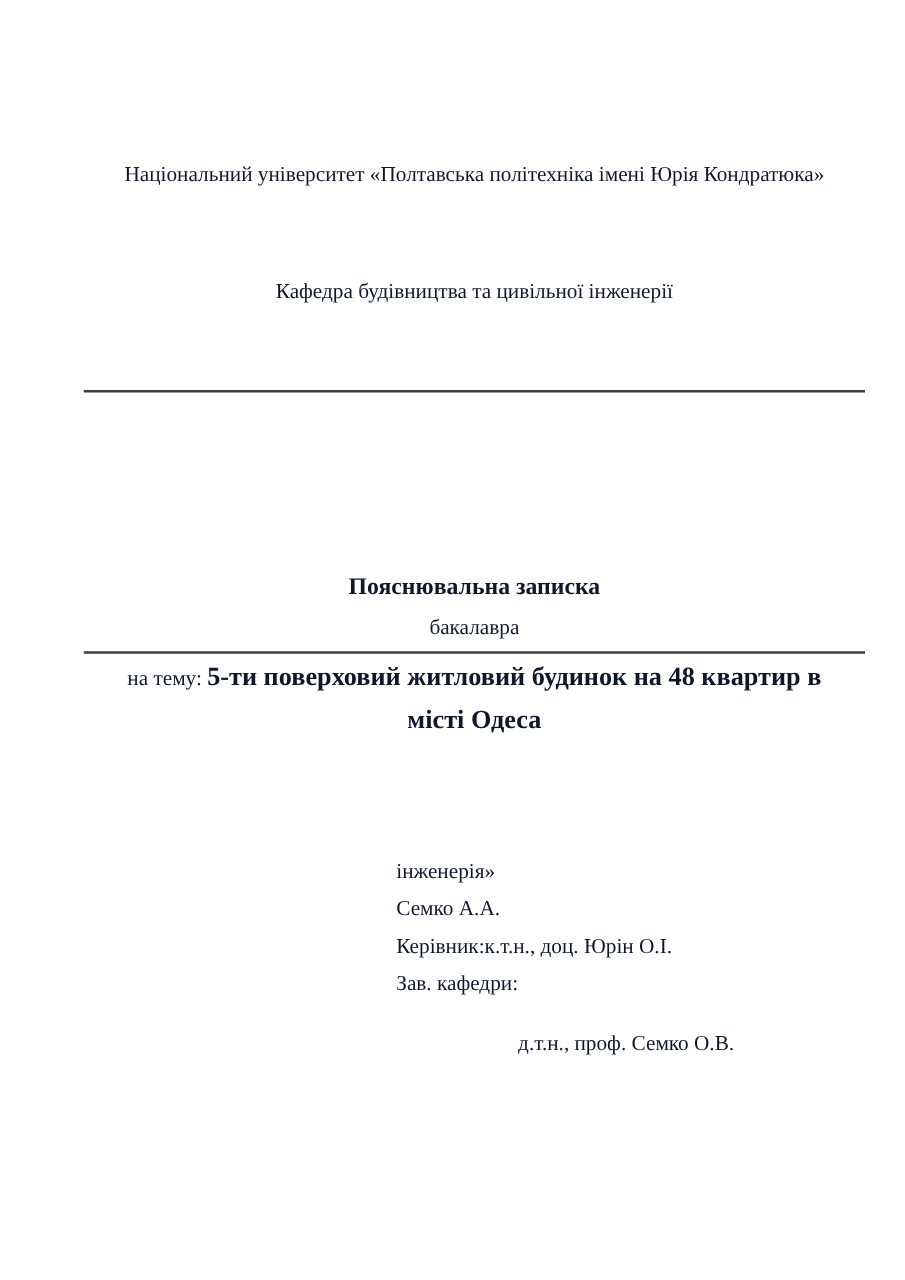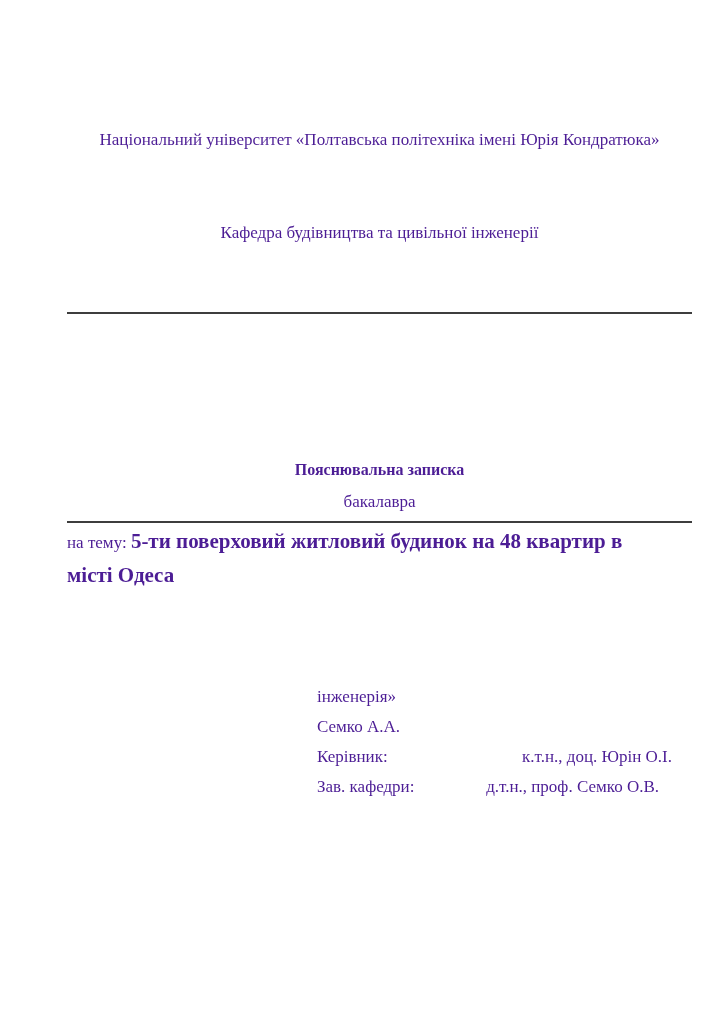--- a/index.html
+++ b/index.html
@@ -5,21 +5,21 @@
   html, body {
     margin: 0;
     padding: 0;
     background: #ffffff;
   }
   .page {
     position: relative;
     width: 724px;
     height: 1024px;
     background: #ffffff;
-    color: #4c1d95;
+    color: #0f172a;
     font-family: "Liberation Serif", "DejaVu Serif", serif;
     overflow: hidden;
     box-sizing: border-box;
   }
   .content {
     box-sizing: border-box;
     padding-left: 67px;
     padding-right: 32px;
   }
   p { margin: 0; }
@@ -39,49 +39,51 @@
   .doc-type {
     margin-top: 140px;
     text-align: center;
     font-size: 17px;
     line-height: 32px;
     padding-bottom: 3px;
     border-bottom: 2px solid #3d3d3d;
   }
   .doc-type .doc-title {
     font-weight: bold;
-    font-size: 16px;
+    font-size: 19px;
   }
 
   
   .topic {
     margin-top: 2px;
+    text-align: center;
     font-size: 21px;
     font-weight: bold;
     line-height: 33px;
   }
   .topic .topic-label {
     font-weight: normal;
     font-size: 17px;
   }
 
   
   .executor {
     margin-top: 90px;
     margin-left: 250px;
     width: 355px;
     font-size: 17px;
     line-height: 30px;
   }
   .executor .row {
     display: flex;
-    justify-content: space-between;
+    justify-content: flex-start;
   }
   .executor .row.head-row .value {
     padding-right: 13px;
+    margin-top: 48px;
   }
 </style>
 </head>
 <body>
 
 <div class="page">
   <div class="content">
 
     <header class="uni-header">
       <p>Національний університет «Полтавська політехніка імені Юрія Кондратюка»</p>

